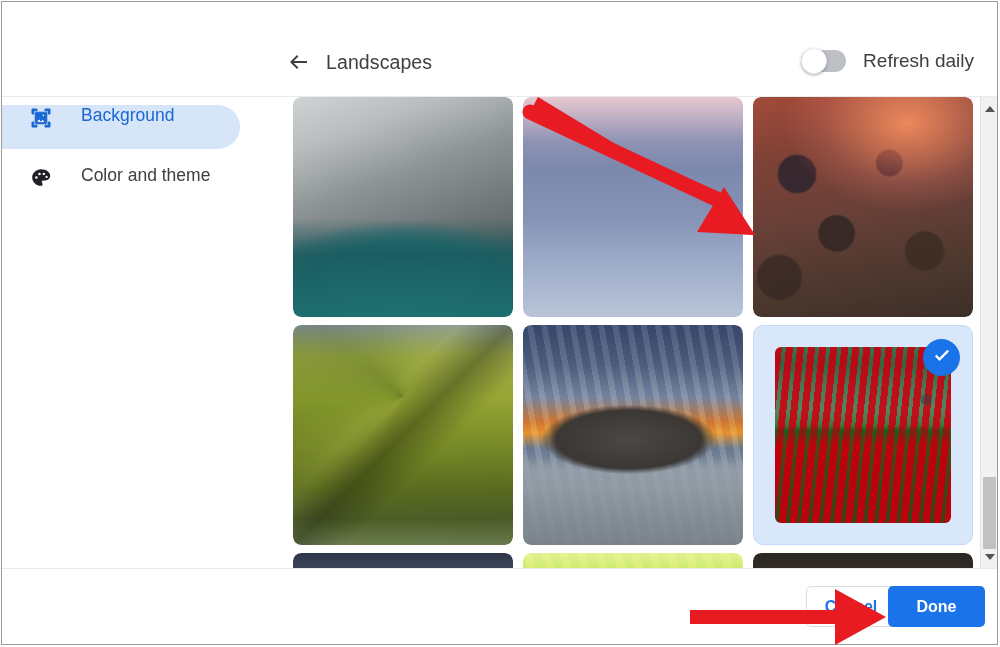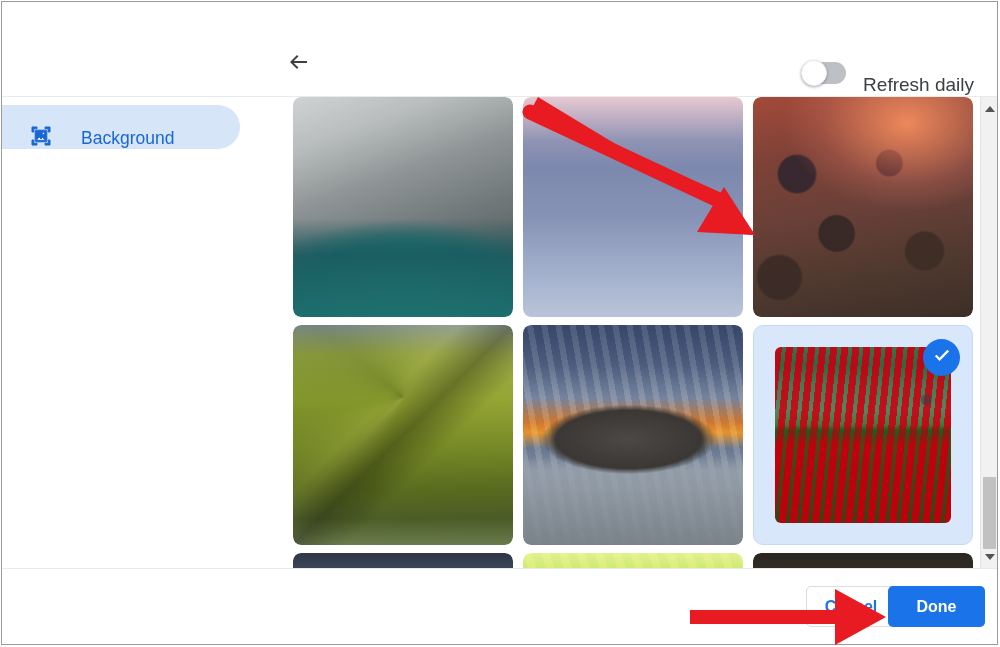--- a/index.html
+++ b/index.html
@@ -51,21 +51,20 @@
     position: absolute;
     right: 23px; top: 45px;
     display: flex;
     align-items: center;
     gap: 17px;
   }
   #refresh-label {
     font-size: 19px;
     color: #3c4043;
     line-height: 28px;
-    margin-top: 24px;
   }
   .toggle {
     width: 45px; height: 22px;
     border-radius: 11px;
     background: #bdc1c6;
     position: relative;
     cursor: pointer;
     flex: 0 0 auto;
   }
   .toggle .knob {
@@ -88,21 +87,21 @@
     border-bottom: 1px solid #e8eaed;
   }
   #sidebar {
     width: 280px;
     flex: 0 0 280px;
     padding-top: 8px;
     box-sizing: border-box;
   }
   .side-item {
     display: flex;
-    align-items: flex-end;
+    align-items: flex-start;
     height: 44px;
     margin: 0 42px 16px 0;
     padding-left: 26px;
     border-radius: 0 22px 22px 0;
     cursor: pointer;
     color: #3c4043;
     font-size: 17.5px;
   }
   .side-item .s-icon {
     width: 26px; height: 26px;
@@ -248,20 +247,21 @@
   <div id="header">
 
     <div id="back-btn">
       <span>
         <svg width="24" height="24" viewBox="0 0 24 24">
           <path d="M20 11H6.8l4.6-4.6L10 5l-7 7 7 7 1.4-1.4L6.8 13H20z" fill="#3c4043"></path>
         </svg>
       </span>
     </div>
 
+    <div id="dialog-title">Landscapes</div>
 
     <div id="refresh-wrap">
       <div class="toggle" id="refresh-toggle">
         <div class="knob"></div>
       </div>
       <div id="refresh-label">Refresh daily</div>
     </div>
   </div>
 
   <div id="body-area">
@@ -274,20 +274,32 @@
             <path d="M3 3h5v1.8H4.8V8H3V3zm13 0h5v5h-1.8V4.8H16V3zM3 16h1.8v3.2H8V21H3v-5zm18 0v5h-5v-1.8h3.2V16H21z" fill="#1967d2"></path>
             <rect x="6.2" y="6.2" width="11.6" height="11.6" rx="1.2" fill="#1967d2"></rect>
             <circle cx="14.4" cy="9.4" r="1.15" fill="#ffffff"></circle>
             <path d="M7.4 16.3l2.7-3.6 1.9 2.3 1.5-1.7 3 3z" fill="#ffffff"></path>
           </svg>
         </span>
         <span>Background</span>
       </div>
 
 
+      <div class="side-item">
+        <span class="s-icon">
+          <svg width="24" height="24" viewBox="0 0 24 24">
+            <path d="M12 3.2c-4.9 0-8.8 3.7-8.8 8.3 0 4.6 3.9 8.3 8.8 8.3.9 0 1.6-.7 1.6-1.6 0-.4-.2-.8-.4-1.1-.3-.3-.4-.6-.4-1 0-.9.7-1.6 1.6-1.6h1.9c2.7 0 4.9-2.1 4.9-4.7 0-3.7-3.9-6.6-9.2-6.6z" fill="#202124"></path>
+            <circle cx="7.4" cy="11.6" r="1.25" fill="#ffffff"></circle>
+            <circle cx="10.5" cy="7.9" r="1.25" fill="#ffffff"></circle>
+            <circle cx="14.8" cy="7.9" r="1.2" fill="#ffffff"></circle>
+            <circle cx="17.6" cy="10.9" r="1.15" fill="#ffffff"></circle>
+          </svg>
+        </span>
+        <span>Color and theme</span>
+      </div>
     </div>
 
     <div id="grid-scroll">
       <div id="grid">
 
         <div class="grid-row">
           <div class="tile">
             <div class="thumb" style="background:
               linear-gradient(180deg, rgba(255,255,255,0) 55%, rgba(25,90,95,.85) 72%, rgba(30,110,110,.95) 100%),
               radial-gradient(ellipse 90% 45% at 50% 92%, #2f9a92 0%, #1f6f70 55%, rgba(40,90,95,0) 80%),

